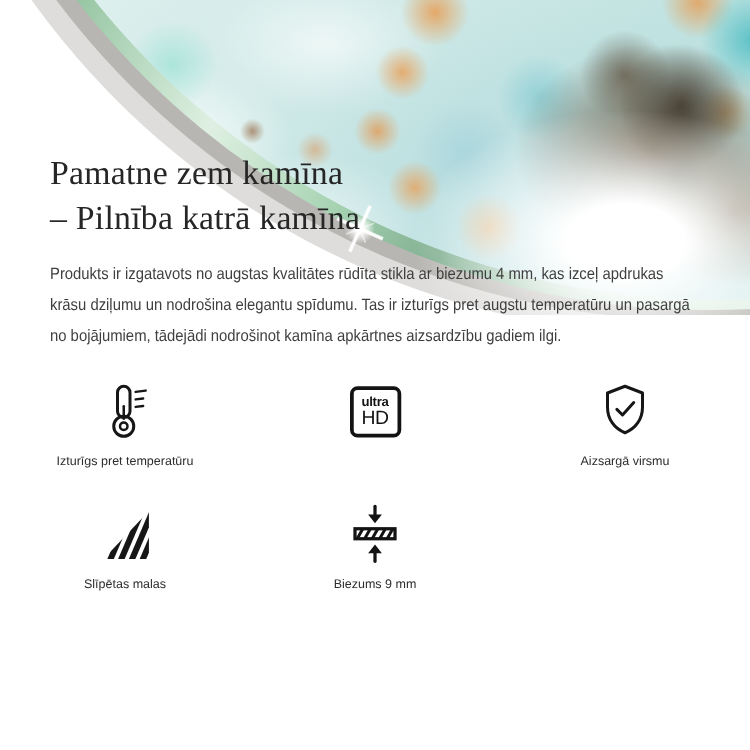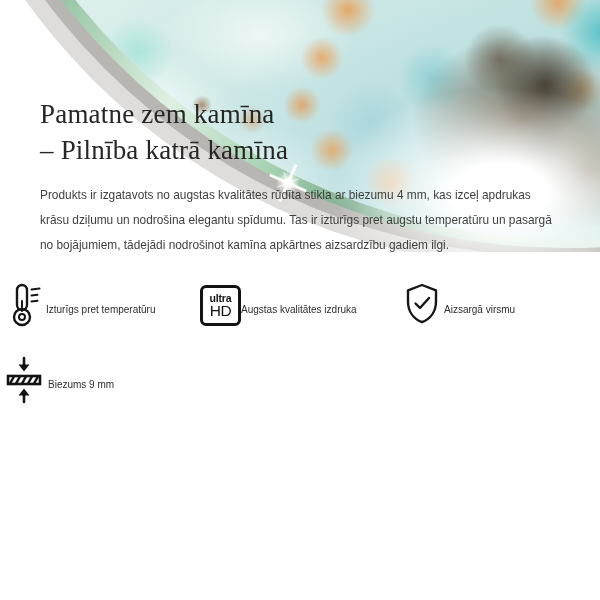--- a/index.html
+++ b/index.html
@@ -73,39 +73,39 @@
       linear-gradient(to right, transparent 45%, rgba(255,255,255,.95) 48% 52%, transparent 55%);
   }
   .sparkle::after{
     content:"";position:absolute;inset:8px;transform:rotate(69deg);opacity:.6;
     background:
       linear-gradient(to bottom, transparent 46%, rgba(255,255,255,.9) 49% 51%, transparent 54%),
       linear-gradient(to right, transparent 46%, rgba(255,255,255,.9) 49% 51%, transparent 54%);
   }
 
   
-  .content{position:relative;padding-top:96px;}
+  .content{position:relative;padding-top:120px;}
   h1.title{
     margin:0 0 0 40px;
     font-family:"Liberation Serif","DejaVu Serif",serif;
     font-weight:500;font-size:27px;line-height:36px;color:#262626;
     letter-spacing:.2px;
   }
   .desc{
     margin:14px 0 0 40px;color:#3f3f3f;font-size:13.2px;line-height:25px;
     transform:scaleX(.9);transform-origin:left top;
   }
   .desc .dline{white-space:nowrap;}
 
   
   .features{
     margin-top:23px;display:grid;grid-template-columns:1fr 1fr 1fr;
     row-gap:25px;width:600px;
   }
-  .feature{display:flex;flex-direction:row;align-items:center;}
+  .feature{display:flex;flex-direction:column;align-items:center;}
   .icon-box{height:50px;display:flex;align-items:center;justify-content:center;color:#161616;}
   .feature .label{margin-top:8px;font-size:10px;color:#2d2d2d;line-height:15px;text-align:center;}
   svg.fic{stroke:#161616;fill:none;stroke-width:2.4;stroke-linecap:round;stroke-linejoin:round;}
 
   
   .uhd{
     width:41px;height:41px;border:3px solid #131313;border-radius:6px;box-sizing:border-box;
     display:flex;flex-direction:column;align-items:center;justify-content:center;color:#131313;
   }
   .uhd .u{font-size:10.5px;font-weight:700;line-height:10px;letter-spacing:-.2px;}
@@ -155,34 +155,52 @@
         <div class="label">Izturīgs pret temperatūru</div>
       </div>
 
       <div class="feature">
         <div class="icon-box">
           <div class="uhd">
             <div class="u">ultra</div>
             <div class="h">HD</div>
           </div>
         </div>
-        <div class="label">Augstas kvalitātes izdruka</div>
       </div>
 
       <div class="feature">
         <div class="icon-box">
           <svg class="fic" width="44" height="46" viewBox="0 0 44 46">
             <path d="M22 3 L36 8.4 V19.5 C36 29.5 30.4 36.9 22 40.2 C13.6 36.9 8 29.5 8 19.5 V8.4 Z"></path>
             <polyline points="15.5,21.5 20,26 29,16"></polyline>
           </svg>
         </div>
         <div class="label">Aizsargā virsmu</div>
       </div>
 
 
+      <div class="feature">
+        <div class="icon-box">
+          <svg width="46" height="46" viewBox="0 0 48 48">
+            <defs>
+                <clipPath id="triClip">
+                  <polygon points="6,45 44,45 44,5"></polygon>
+                </clipPath>
+              </defs>
+            <g clip-path="url(#triClip)" stroke="#161616" stroke-width="5">
+              <line x1="0" y1="52" x2="24" y2="-4"></line>
+              <line x1="9" y1="52" x2="33" y2="-4"></line>
+              <line x1="18" y1="52" x2="42" y2="-4"></line>
+              <line x1="27" y1="52" x2="51" y2="-4"></line>
+              <line x1="36" y1="52" x2="60" y2="-4"></line>
+            </g>
+          </svg>
+        </div>
+        <div class="label">Slīpētas malas</div>
+      </div>
 
       <div class="feature">
         <div class="icon-box">
           <svg width="48" height="48" viewBox="0 0 48 48">
             <g stroke="#131313" stroke-width="2.6" fill="none" stroke-linecap="round">
               <line x1="24" y1="2" x2="24" y2="9"></line>
               <line x1="24" y1="39" x2="24" y2="46"></line>
             </g>
             <polygon points="18.5,8.5 29.5,8.5 24,15.5" fill="#131313"></polygon>
             <polygon points="18.5,39.5 29.5,39.5 24,32.5" fill="#131313"></polygon>

